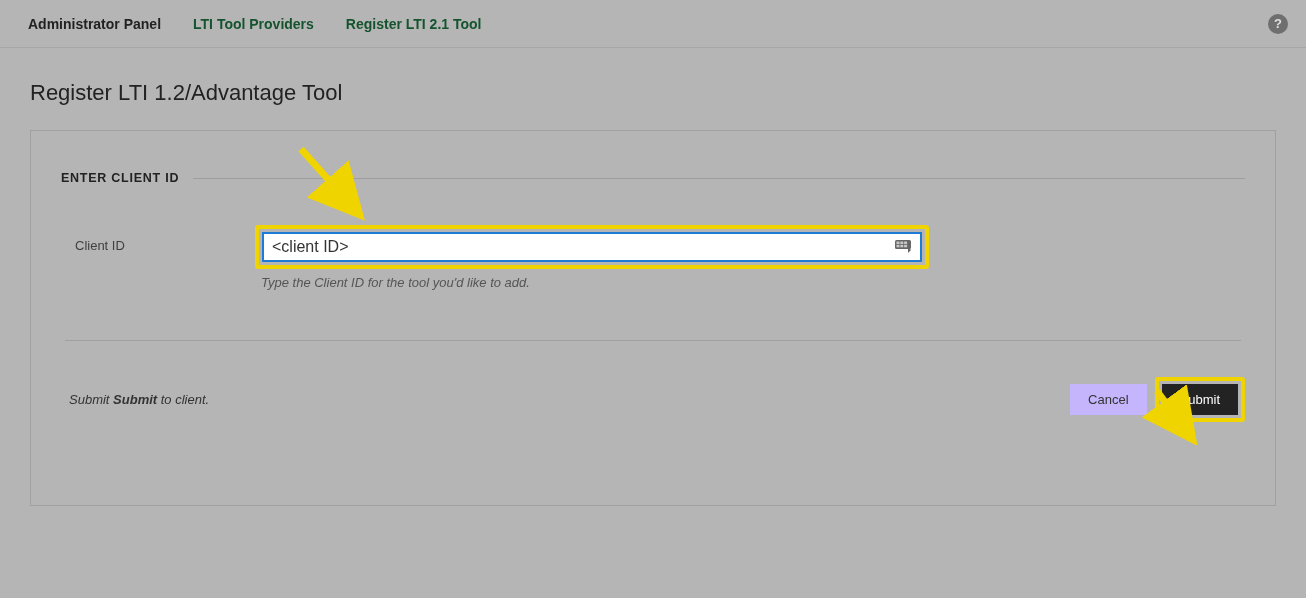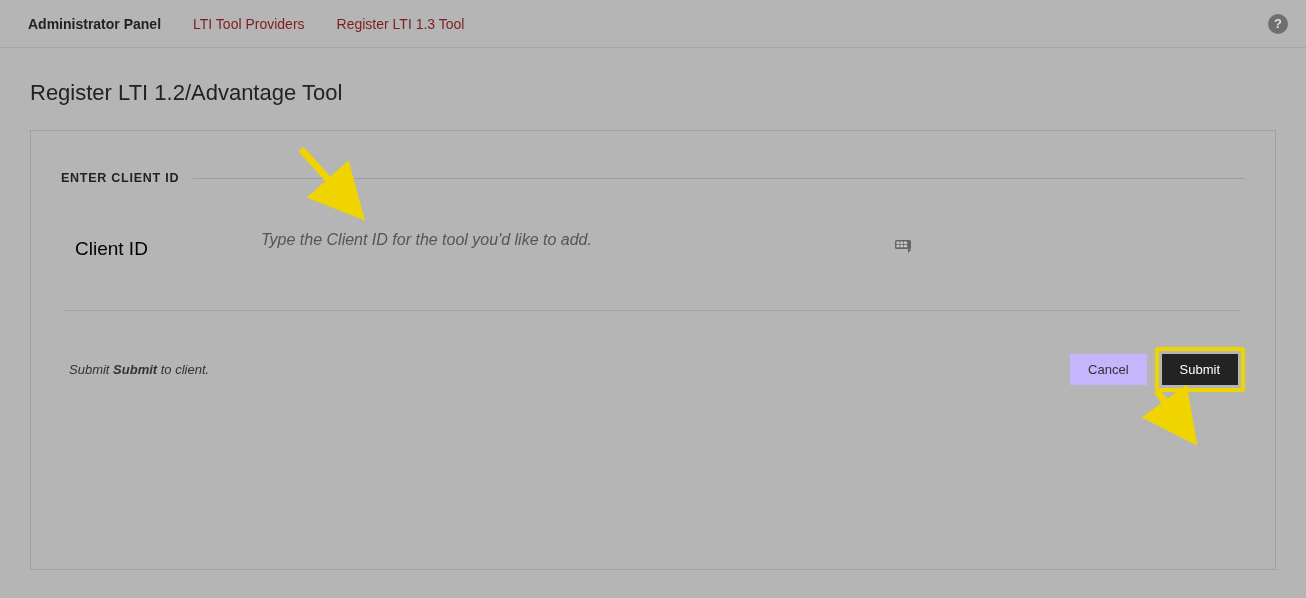--- a/index.html
+++ b/index.html
@@ -17,23 +17,24 @@
     background: #b5b5b5;
     border-bottom: 1px solid #a6a6a6;
     display: flex;
     align-items: center;
     padding: 0 28px;
     position: relative;
     text-align: center;
   }
   .breadcrumb-item {
     font-size: 14px;
-    color: #7f1d1d;
+    color: #14532d;
     margin-right: 32px;
     cursor: pointer;
+    font-weight: bold;
   }
   .breadcrumb-item.first {
     font-weight: 700;
     color: #222;
   }
   .help-icon {
     position: absolute;
     right: 18px;
     top: 50%;
     transform: translateY(-50%);
@@ -57,21 +58,21 @@
     color: #222;
     padding: 32px 30px 24px 30px;
   }
 
   
   .panel {
     margin: 0 30px 18px 30px;
     border: 1px solid #a0a0a0;
     background: #b5b5b5;
     padding: 40px 24px 48px 24px;
-    height: 440px;
+    height: 376px;
     position: relative;
   }
 
   .section {
     padding: 0 6px;
   }
   .section-title-row {
     display: flex;
     align-items: center;
     margin-bottom: 40px;
@@ -91,22 +92,22 @@
   }
 
   .field-row {
     display: flex;
     align-items: flex-start;
     padding: 0 8px 0 14px;
     gap: 60px;
   }
   .field-label {
     width: 120px;
-    font-size: 19px;
-    color: #000000;
+    font-size: 13px;
+    color: #404040;
     padding-top: 13px;
   }
   .field-input-wrap {
     position: relative;
     width: 680px;
   }
 
   .highlight-box {
     border: 4px solid #f0d400;
     border-radius: 3px;
@@ -117,21 +118,21 @@
     width: 660px;
     height: 30px;
     font-size: 16px;
     color: #333;
     padding: 2px 8px;
     border: 2px solid #1d7bd6;
     background: #fff;
     outline: none;
   }
   .help-text {
-    font-size: 16px;
+    font-size: 13px;
     font-style: italic;
     color: #555;
     margin-top: 6px;
     margin-left: 6px;
   }
 
   .input-suffix-icon {
     position: absolute;
     right: 24px;
     top: 15px;
@@ -194,37 +195,40 @@
     position: absolute;
     pointer-events: none;
   }
 </style>
 </head>
 <body>
 
 <div class="breadcrumb-bar">
   <span class="breadcrumb-item first">Administrator Panel</span>
   <span class="breadcrumb-item">LTI Tool Providers</span>
-  <span class="breadcrumb-item">Register LTI 1.3 Tool</span>
+  <span class="breadcrumb-item">Register LTI 2.1 Tool</span>
   <div class="help-icon">?</div>
 </div>
 
 <h1 class="page-heading">Register LTI 1.2/Advantage Tool</h1>
 
 <div class="panel">
 
   <div class="section">
     <div class="section-title-row">
       <div class="section-title">ENTER CLIENT ID</div>
       <div class="section-rule"></div>
     </div>
 
     <div class="field-row">
       <div class="field-label">Client ID</div>
       <div class="field-input-wrap">
+        <span class="highlight-box">
+          <input class="client-input" type="text" value="&lt;client ID&gt;" style="">
+        </span>
         <span class="input-suffix-icon">
           <svg viewBox="0 0 16 14" width="16" height="14">
             <rect x="0" y="0" width="16" height="9" rx="1.5" fill="#666"></rect>
             <rect x="1.5" y="1.5" width="3" height="2.5" fill="#c8c8c8"></rect>
             <rect x="5.3" y="1.5" width="3" height="2.5" fill="#c8c8c8"></rect>
             <rect x="9.1" y="1.5" width="3" height="2.5" fill="#c8c8c8"></rect>
             <rect x="1.5" y="4.8" width="3" height="2.5" fill="#c8c8c8"></rect>
             <rect x="5.3" y="4.8" width="3" height="2.5" fill="#c8c8c8"></rect>
             <rect x="9.1" y="4.8" width="3" height="2.5" fill="#c8c8c8"></rect>
             <path d="M13 7 L16 10 L13 13 Z" fill="#666"></path>

